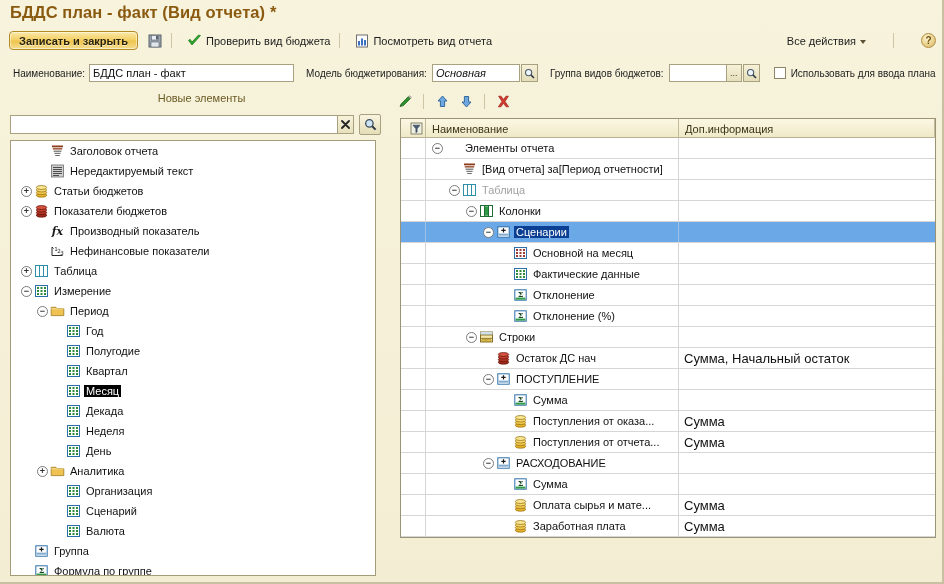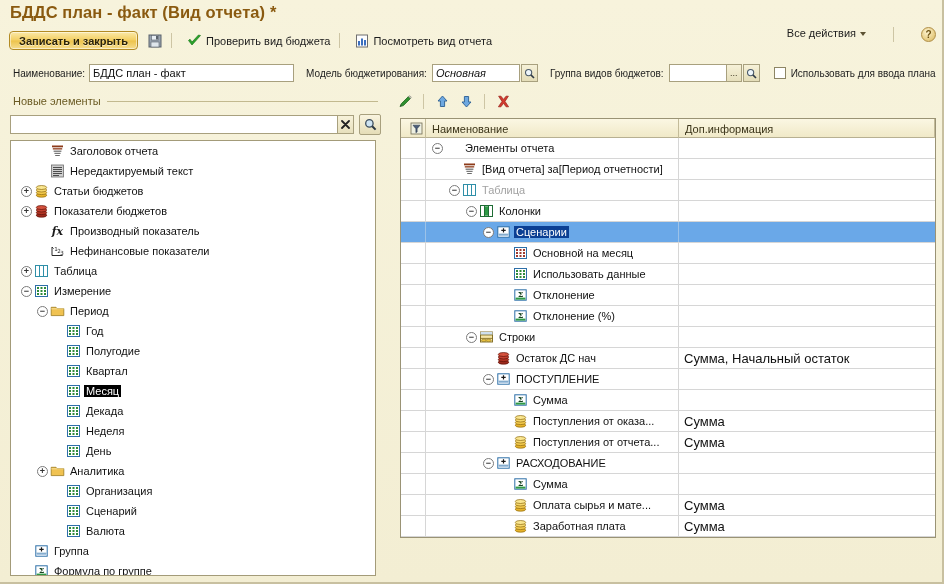--- a/index.html
+++ b/index.html
@@ -48,21 +48,21 @@
     cursor: pointer; white-space: nowrap;
   }
   .tool-btn {
     display: inline-flex; align-items: center; gap: 4px;
     height: 20px; padding: 0 4px; margin-left: 6px;
     cursor: pointer; white-space: nowrap; font-size: 11px; color: #1c1c1c;
   }
   .sep-v { width: 1px; height: 15px; background: #cdc5a4; margin: 0 5px; }
   .cmd-right {
     position: absolute; right: 8px; top: 0; height: 27px;
-    display: flex; gap: 22px;
+    display: flex; align-items: center; gap: 22px;
   }
   .all-actions { font-size: 11px; color: #1c1c1c; cursor: pointer; white-space: nowrap; }
   .caret-dn { width:0;height:0;border-left:3.5px solid transparent;border-right:3.5px solid transparent;border-top:4px solid #5c5233; margin-left:4px; display:inline-block; vertical-align: middle;}
   .help-btn {
     width: 15px; height: 15px; border-radius: 50%;
     border: 1px solid #b08e45;
     background: radial-gradient(circle at 40% 32%, #fdf3cf 0%, #e8cf88 60%, #d6b764 100%);
     color: #6d5212; font-size: 10px; font-weight: bold;
     display: flex; align-items: center; justify-content: center; cursor: pointer;
   }
@@ -93,21 +93,21 @@
     display: inline-flex; align-items: center; justify-content: center;
     cursor: pointer; margin-left: 1px;
   }
   .fld-gap { width: 12px; }
   .chk-wrap { display: inline-flex; align-items: center; gap: 5px; margin-left: 14px; cursor: pointer; }
   .chk-box { width: 12px; height: 12px; border: 1px solid #8d8564; background: #fff; }
 
   
   .sec-row {
     position: absolute; left: 0; top: 92px; width: 390px; height: 18px;
-    display: flex; align-items: center; padding-left: 13px; gap: 6px;
+    display: flex; align-items: center; padding-left: 13px; gap: 6px; flex-direction: column;
   }
   .sec-label { font-size: 11px; color: #6a5a22; white-space: nowrap; }
   .sec-line { flex: 1; height: 1px; background: #c2b98f; margin-right: 12px; }
 
   
   .rtool {
     position: absolute; left: 390px; top: 90px; width: 554px; height: 22px;
     display: flex; align-items: center; padding-left: 4px; gap: 2px;
   }
   .rtool .ic { width: 22px; height: 20px; display: inline-flex; align-items: center; justify-content: center; cursor: pointer; }
@@ -834,21 +834,21 @@
                     <rect x="10" y="3" width="2" height="2"></rect>
                     <rect x="3" y="6" width="2" height="2"></rect>
                     <rect x="6.5" y="6" width="2" height="2"></rect>
                     <rect x="10" y="6" width="2" height="2"></rect>
                     <rect x="3" y="9" width="2" height="2"></rect>
                     <rect x="6.5" y="9" width="2" height="2"></rect>
                     <rect x="10" y="9" width="2" height="2"></rect>
                   </g>
                 </svg>
               </span>
-              <span class="lbl">Использовать данные</span>
+              <span class="lbl">Фактические данные</span>
             </div>
             <div class="gc-info"></div>
           </div>
           <div class="grow">
             <div class="gc-filter"></div>
             <div class="gc-name">
               <span class="ind" style="width: 74px;"></span>
               <span class="exp-spacer"></span>
               <span class="icn">
                 <svg width="15" height="14" viewBox="0 0 15 14">

